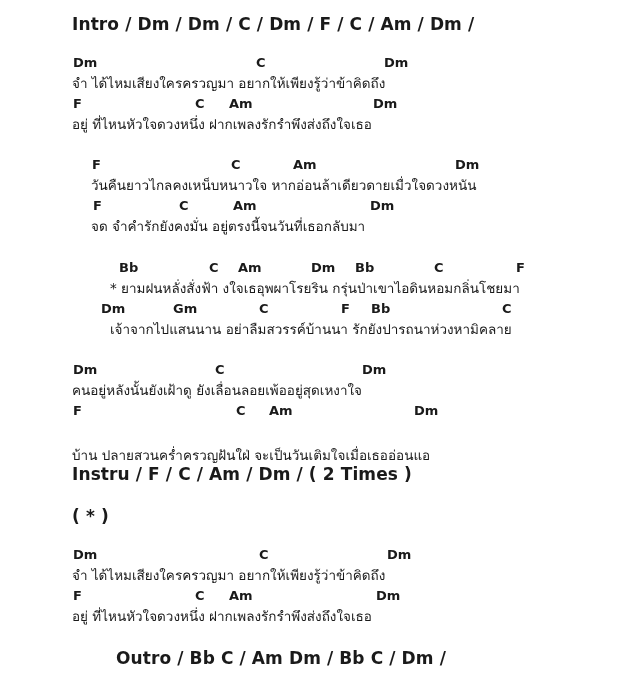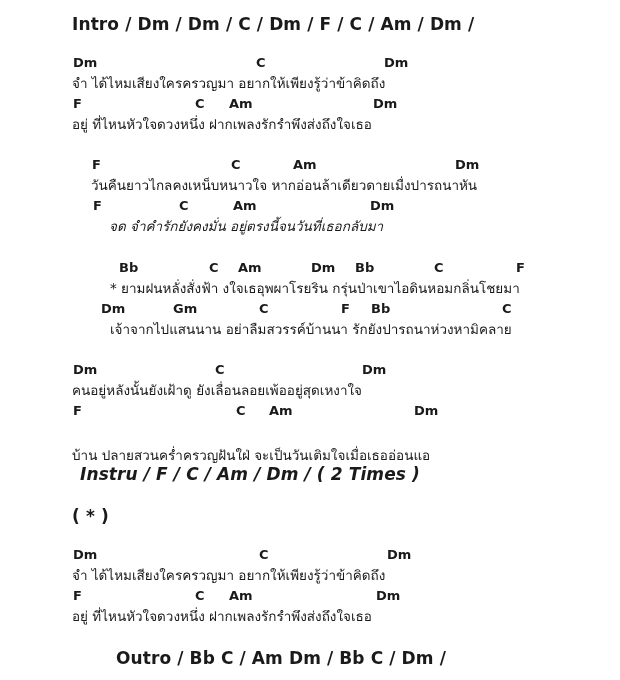--- a/index.html
+++ b/index.html
@@ -69,28 +69,28 @@
         <span class="chord" style="left: 228px;">Am</span>
         <span class="chord" style="left: 372px;">Dm</span>
       </div>
       <div class="line lyric" style="top: 115px; left: 72px;">อยู่ ที่ไหนหัวใจดวงหนึ่ง  ฝากเพลงรักรำพึงส่งถึงใจเธอ</div>
       <div class="line chord-line" style="top: 157px;">
         <span class="chord" style="left: 91px;">F</span>
         <span class="chord" style="left: 230px;">C</span>
         <span class="chord" style="left: 292px;">Am</span>
         <span class="chord" style="left: 454px;">Dm</span>
       </div>
-      <div class="line lyric" style="top: 176px; left: 91px;">วันคืนยาวไกลคงเหน็บหนาวใจ  หากอ่อนล้าเดียวดายเมื่งปารถนาหัน</div>
+      <div class="line lyric" style="top: 176px; left: 91px;">วันคืนยาวไกลคงเหน็บหนาวใจ  หากอ่อนล้าเดียวดายเมื่วใจดวงหนัน</div>
       <div class="line chord-line" style="top: 198px;">
         <span class="chord" style="left: 92px;">F</span>
         <span class="chord" style="left: 178px;">C</span>
         <span class="chord" style="left: 232px;">Am</span>
         <span class="chord" style="left: 369px;">Dm</span>
       </div>
-      <div class="line lyric" style="top: 217px; left: 109px; font-style: italic;">จด จำคำรักยังคงมั่น   อยู่ตรงนี้จนวันที่เธอกลับมา</div>
+      <div class="line lyric" style="top: 217px; left: 91px;">จด จำคำรักยังคงมั่น   อยู่ตรงนี้จนวันที่เธอกลับมา</div>
       <div class="line chord-line" style="top: 260px;">
         <span class="chord" style="left: 118px;">Bb</span>
         <span class="chord" style="left: 208px;">C</span>
         <span class="chord" style="left: 237px;">Am</span>
         <span class="chord" style="left: 310px;">Dm</span>
         <span class="chord" style="left: 354px;">Bb</span>
         <span class="chord" style="left: 433px;">C</span>
         <span class="chord" style="left: 515px;">F</span>
       </div>
       <div class="line lyric" style="top: 279px; left: 110px;">* ยามฝนหลั่งสั่งฟ้า งใจเธอุพผาโรยริน กรุ่นป่าเขาไอดินหอมกลิ่นโชยมา</div>
@@ -111,21 +111,21 @@
       <div class="line lyric" style="top: 381px; left: 72px; text-align: center;">คนอยู่หลังนั้นยังเฝ้าดู  ยังเลื่อนลอยเพ้ออยู่สุดเหงาใจ</div>
       <div class="line chord-line" style="top: 403px;">
         <span class="chord" style="left: 72px;">F</span>
         <span class="chord" style="left: 235px;">C</span>
         <span class="chord" style="left: 268px;">Am</span>
         <span class="chord" style="left: 413px;">Dm</span>
       </div>
       <div class="line lyric" style="top: 422px; left: 72px; margin-top: 24px;">บ้าน ปลายสวนคร่ำครวญฝันใฝ่  จะเป็นวันเติมใจเมื่อเธออ่อนแอ</div>
     </div>
 
-  <div class="line section-line" style="left: 80px; top: 464px; font-style: italic;">Instru  / F / C / Am / Dm / ( 2 Times )</div>
+  <div class="line section-line" style="left: 72px; top: 464px;">Instru  / F / C / Am / Dm / ( 2 Times )</div>
   <div class="line section-line" style="left: 72px; top: 506px;">( * )</div>
 
   <div id="final-blocks">
       <div class="line chord-line" style="top: 547px;">
         <span class="chord" style="left: 72px;">Dm</span>
         <span class="chord" style="left: 258px;">C</span>
         <span class="chord" style="left: 386px;">Dm</span>
       </div>
       <div class="line lyric" style="top: 566px; left: 72px;">จำ ได้ไหมเสียงใครครวญมา  อยากให้เพียงรู้ว่าข้าคิดถึง</div>
       <div class="line chord-line" style="top: 588px;">

